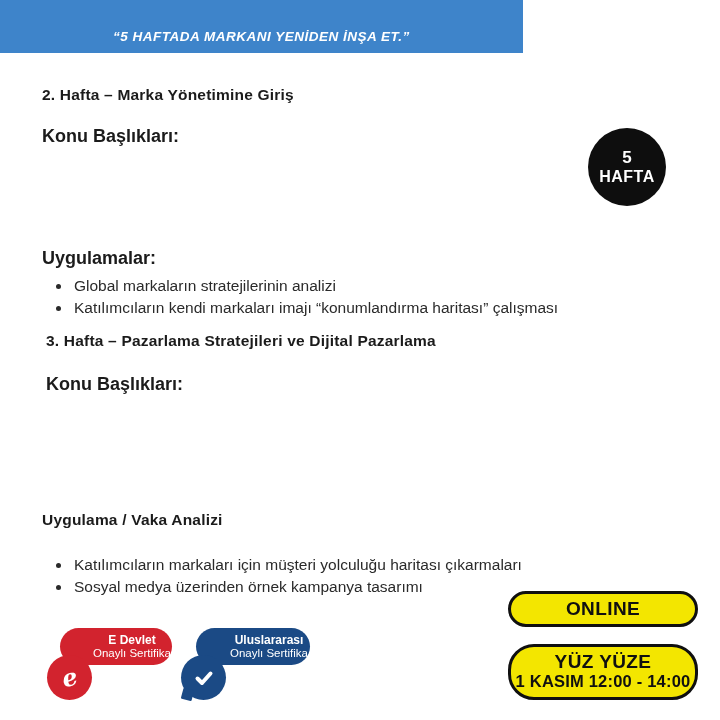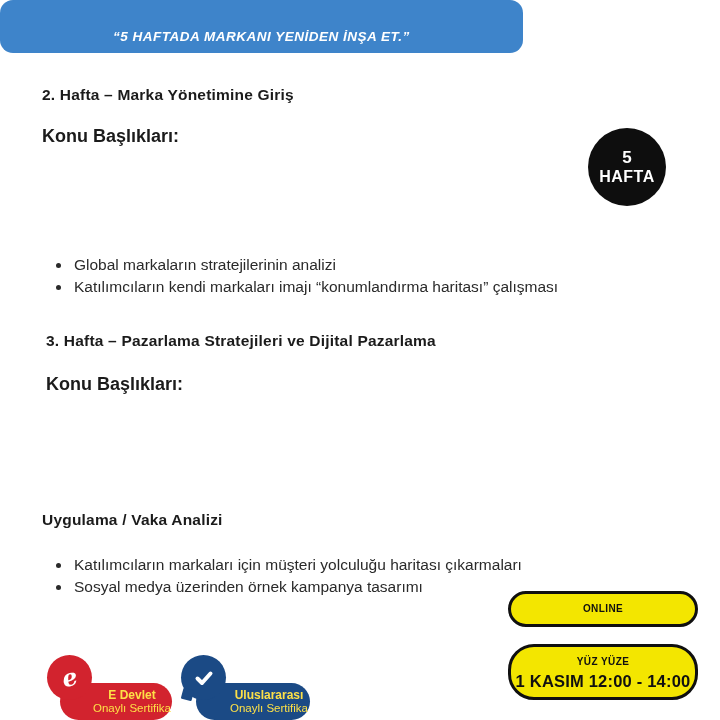--- a/index.html
+++ b/index.html
@@ -6,21 +6,21 @@
   body {
     width:720px; height:720px; position:relative; overflow:hidden;
     background:#ffffff;
     font-family:"Liberation Sans", sans-serif;
     color:#222;
   }
   
   .banner {
     position:absolute; left:0; top:0; width:523px; height:53px;
     background:#3E84CA;
-    display:flex; align-items:flex-end; justify-content:center;border-radius:13px;
+    display:flex; align-items:flex-end; justify-content:center;
   }
   .banner-text {
     color:#fff; font-weight:bold; font-style:italic;
     font-size:13.5px; letter-spacing:0.5px;
     padding-bottom:9px;
   }
   
   .week-circle {
     position:absolute; left:588px; top:128px; width:78px; height:78px;
     border-radius:50%; background:#0e0e0e; color:#fff;
@@ -44,27 +44,27 @@
   ul.bullets li { padding-left:2px; }
   ul.narrow { max-width:540px; }
 
   
   .sched {
     position:absolute; left:508px; width:190px; box-sizing:border-box;
     background:#F3E600; border:3px solid #101010; border-radius:26px;
     text-align:center; color:#101010; font-weight:bold;
     padding:5px 2px 6px 2px;
   }
-  .sched-title { font-size:10px; letter-spacing:0.4px; line-height:19px; }
+  .sched-title { font-size:19px; letter-spacing:0.4px; line-height:19px; }
   .sched-time  { font-size:16.5px; letter-spacing:0.2px; line-height:20px; white-space:nowrap; }
 
   
   .cert-pill {
-    position:absolute; top:683px; height:37px; box-sizing:border-box;
-    border-radius:19px; color:#fde047;
+    position:absolute; top:628px; height:37px; box-sizing:border-box;
+    border-radius:19px; color:#ffffff;
     display:flex; flex-direction:column; justify-content:center; align-items:center;
   }
   .cert-pill.red  { left:60px;  width:112px; background:#D2232E; padding-left:32px; }
   .cert-pill.blue { left:196px; width:114px; background:#1B4A85; padding-left:32px; }
   .cert-line1 { font-size:12px; font-weight:bold; line-height:14px; white-space:nowrap; }
   .cert-line2 { font-size:11.5px; line-height:13px; white-space:nowrap; }
 
   .cert-circle {
     position:absolute; top:655px; width:45px; height:45px; border-radius:50%;
     display:flex; align-items:center; justify-content:center;
@@ -96,20 +96,21 @@
 
 <div class="block" style="top:86px;">
   <div class="heading">2. Hafta – Marka Yönetimine Giriş</div>
 </div>
 
 <div class="block" style="top:126px;">
   <div class="sub">Konu Başlıkları:</div>
 </div>
 
 <div class="block" style="top:248px;">
+  <div class="sub">Uygulamalar:</div>
   <ul class="bullets">
     <li>Global markaların stratejilerinin analizi</li>
     <li>Katılımcıların kendi markaları imajı “konumlandırma haritası” çalışması</li>
   </ul>
 </div>
 
 <div class="block" style="top:332px; left:46px;">
   <div class="heading">3. Hafta – Pazarlama Stratejileri ve Dijital Pazarlama</div>
 </div>
 

